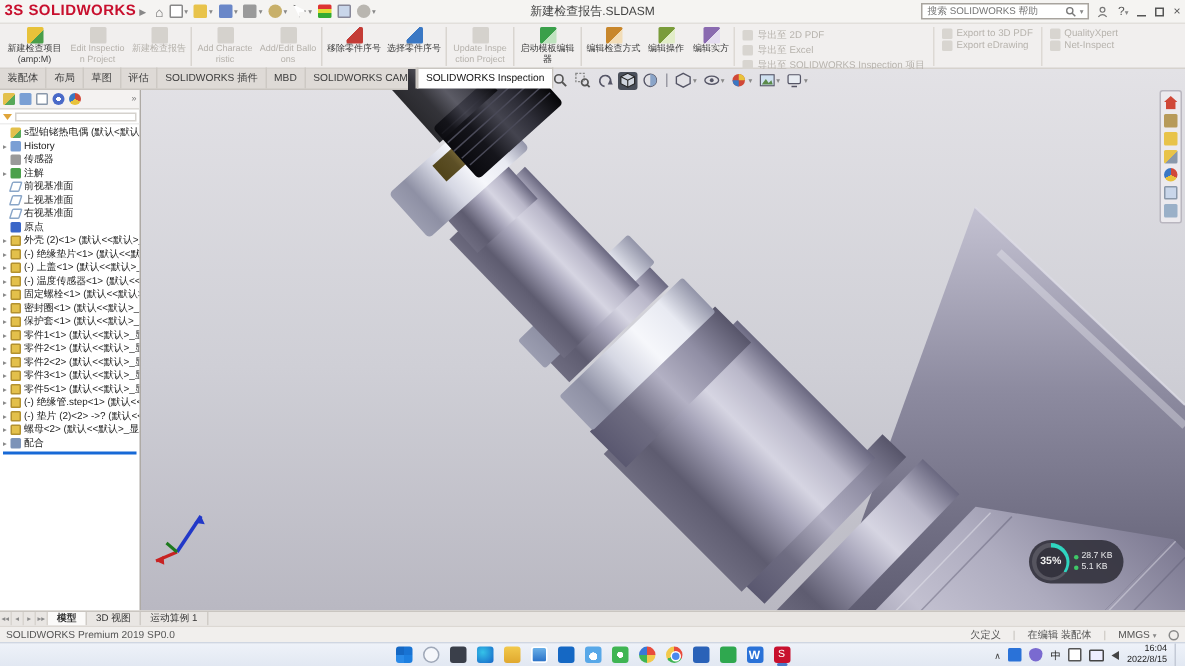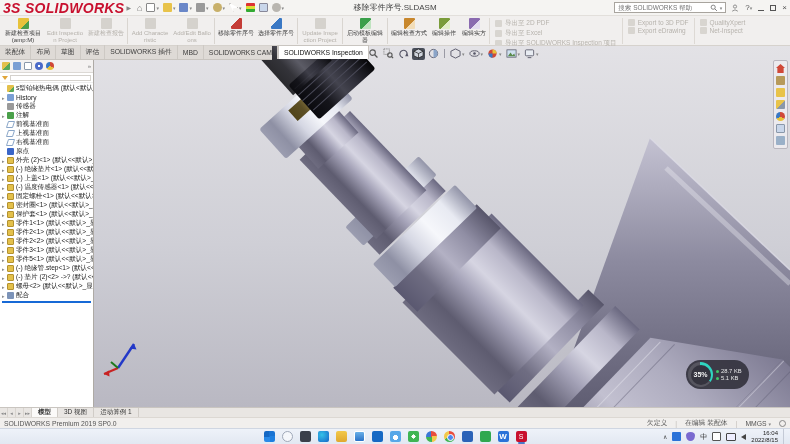--- a/index.html
+++ b/index.html
@@ -2,21 +2,21 @@
 <html><head>
 <meta charset="utf-8">
 <style>
   *{box-sizing:border-box;margin:0;padding:0}
   html,body{width:790px;height:444px;overflow:hidden}
   body{position:relative;font-family:"Liberation Sans",sans-serif;background:#fff;color:#333}
   .abs{position:absolute}
 
   
   #titlebar{left:0;top:0;width:790px;height:16px;background:#f5f4f2;border-bottom:1px solid #e2dfdb;display:flex;align-items:center;padding:0 3px;font-size:8px}
-  .swlogo{font-weight:bold;font-style:italic;color:#c8102e;font-size:14px;letter-spacing:.3px;margin-right:2px;white-space:nowrap}
+  .swlogo{font-weight:bold;color:#c8102e;font-size:10px;letter-spacing:.3px;margin-right:2px;white-space:nowrap}
   .qa{display:flex;align-items:center;gap:4px;margin-left:6px}
   .qa .qi{display:inline-flex;align-items:center;gap:1px;color:#666;font-size:9px;line-height:10px}
   .qico{display:inline-block;width:9px;height:9px;border-radius:1px}
   .dd{font-size:5px;color:#888;font-style:normal}
   #wintitle{position:absolute;left:0;right:0;text-align:center;font-size:8px;color:#444;pointer-events:none}
   .tb-right{margin-left:auto;display:flex;align-items:center;gap:5px}
   .searchbox{display:flex;align-items:center;gap:2px;border:1px solid #a8a49e;background:#fff;height:11px;padding:0 3px;width:112px}
   .searchbox input{border:0;outline:0;flex:1;font-size:6.5px;font-family:"Liberation Sans",sans-serif;color:#666;background:transparent;min-width:0}
   .winctl{display:flex;align-items:center;gap:6px;color:#555;font-size:8px}
   .ctl-min{width:6px;height:7px;border-bottom:1px solid #555}
@@ -174,21 +174,21 @@
         <span class="qico" style="background:linear-gradient(180deg,#d33 33%,#dd3 33% 66%,#3a3 66%)"></span>
       </span>
     <span class="qi">
         <span class="qico" style="background:#c9d6ea;border:1px solid #889"></span>
       </span>
     <span class="qi">
         <span class="qico" style="background:#b9b6b0;border-radius:50%"></span>
         <i class="dd">▾</i>
       </span>
   </span>
-  <span id="wintitle">移除零件序号.SLDASM</span>
+  <span id="wintitle">新建检查报告.SLDASM</span>
   <span class="tb-right">
     <span class="searchbox">
       <input placeholder="搜索 SOLIDWORKS 帮助" style="">
       <svg width="8" height="8" viewBox="0 0 10 10">
           <circle cx="4" cy="4" r="2.6" fill="none" stroke="#777" stroke-width="1.1"></circle>
           <line x1="6" y1="6" x2="8.6" y2="8.6" stroke="#777" stroke-width="1.2"></line>
         </svg>
       <i class="dd">▾</i>
     </span>
     <span class="winctl">

